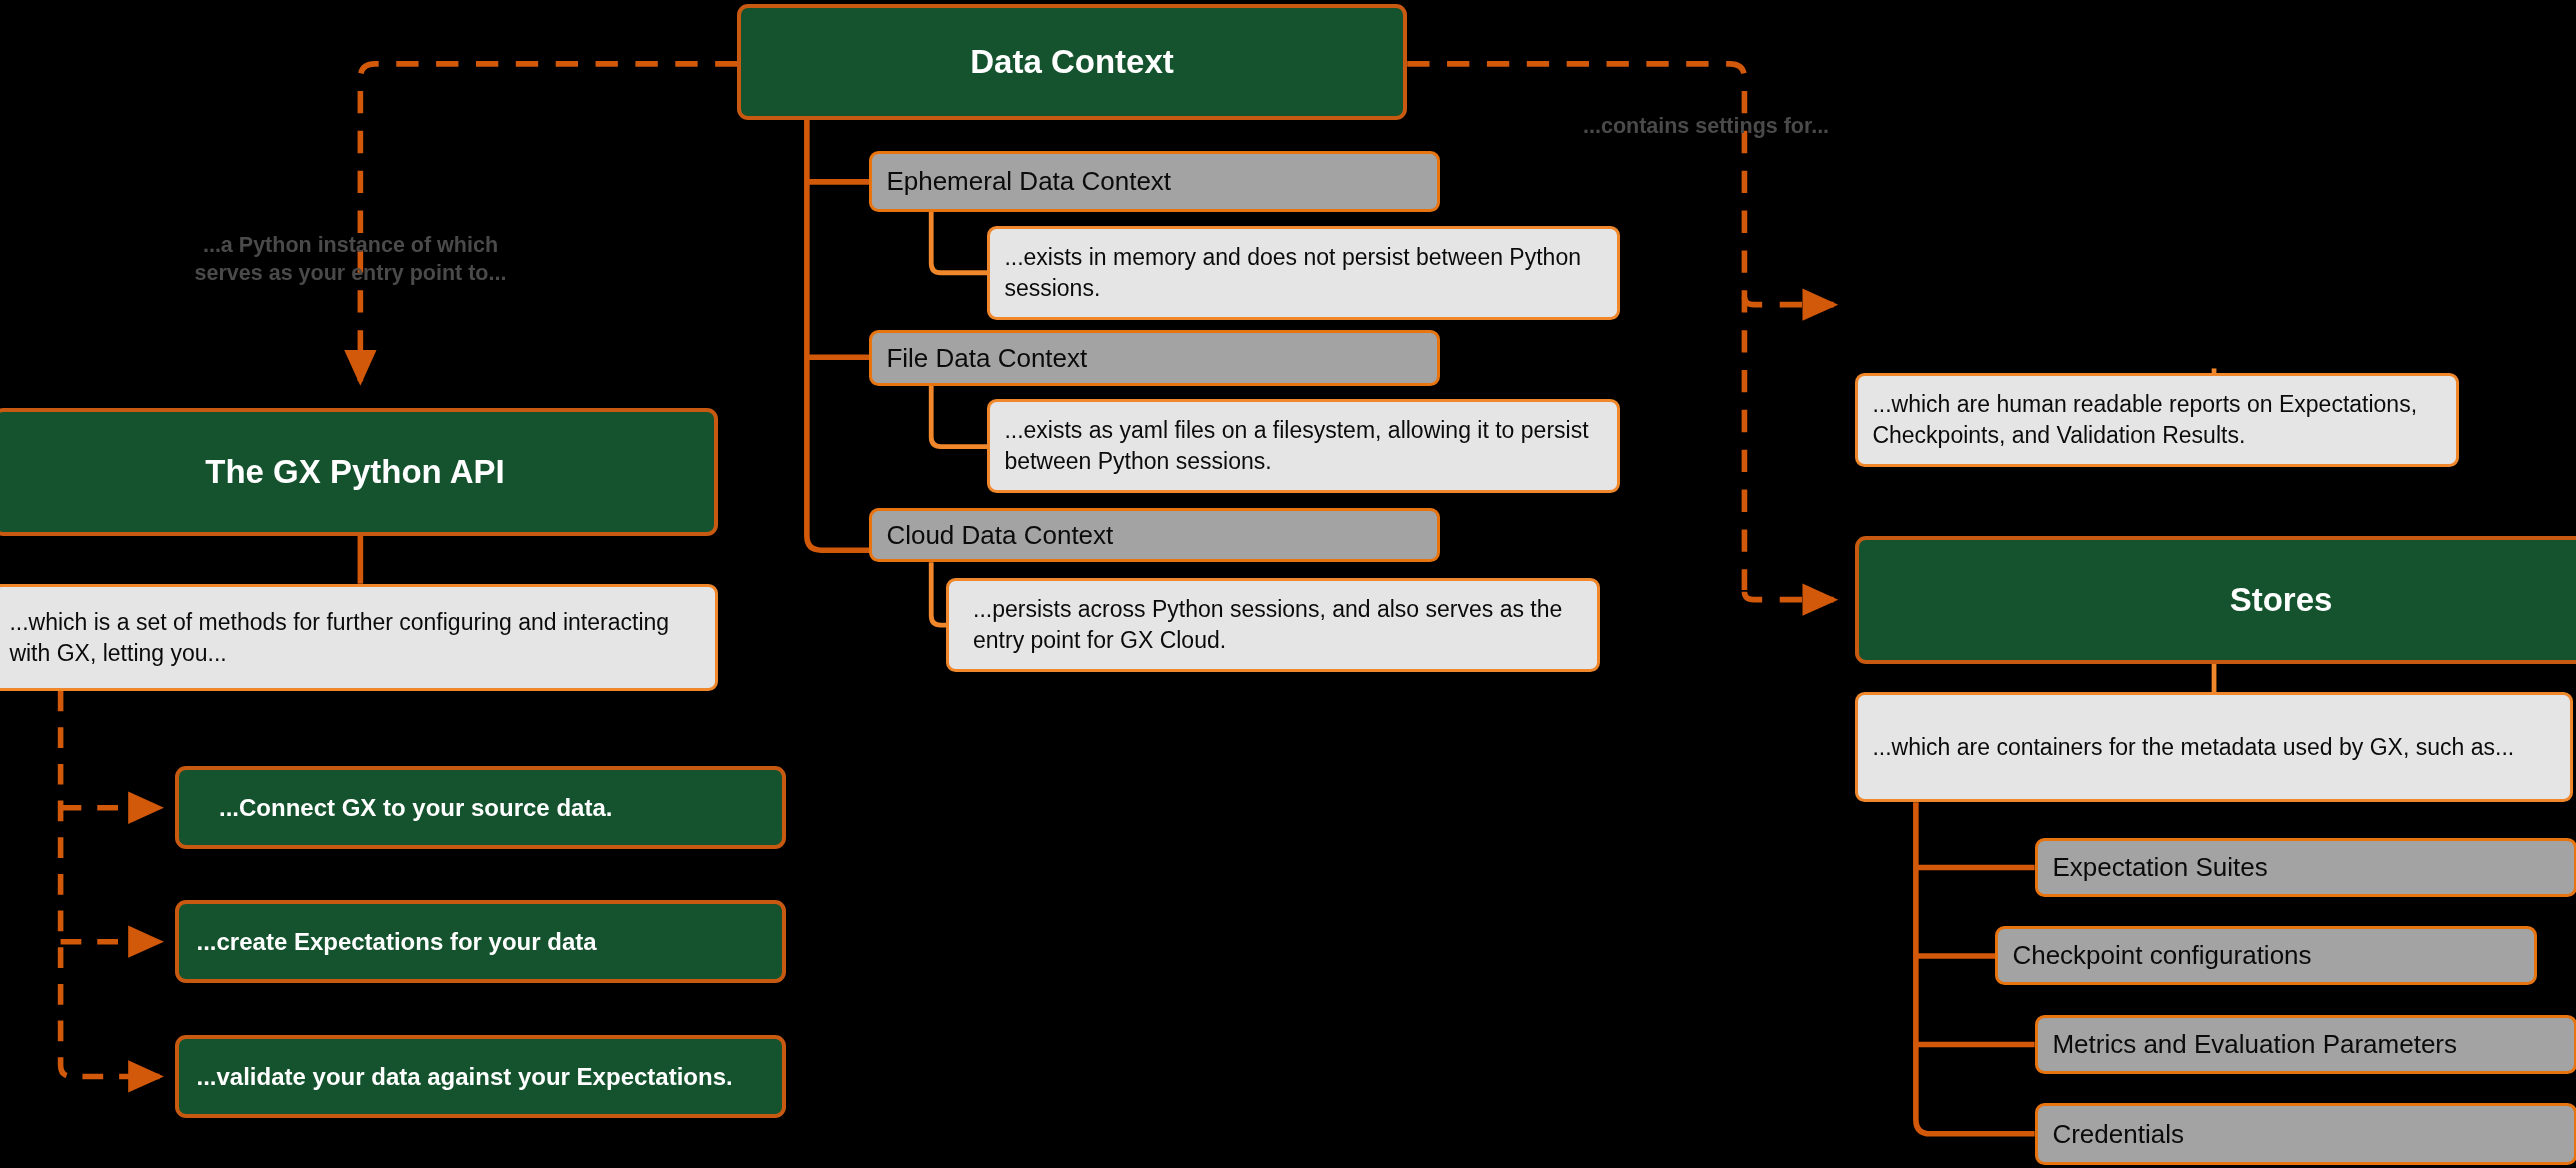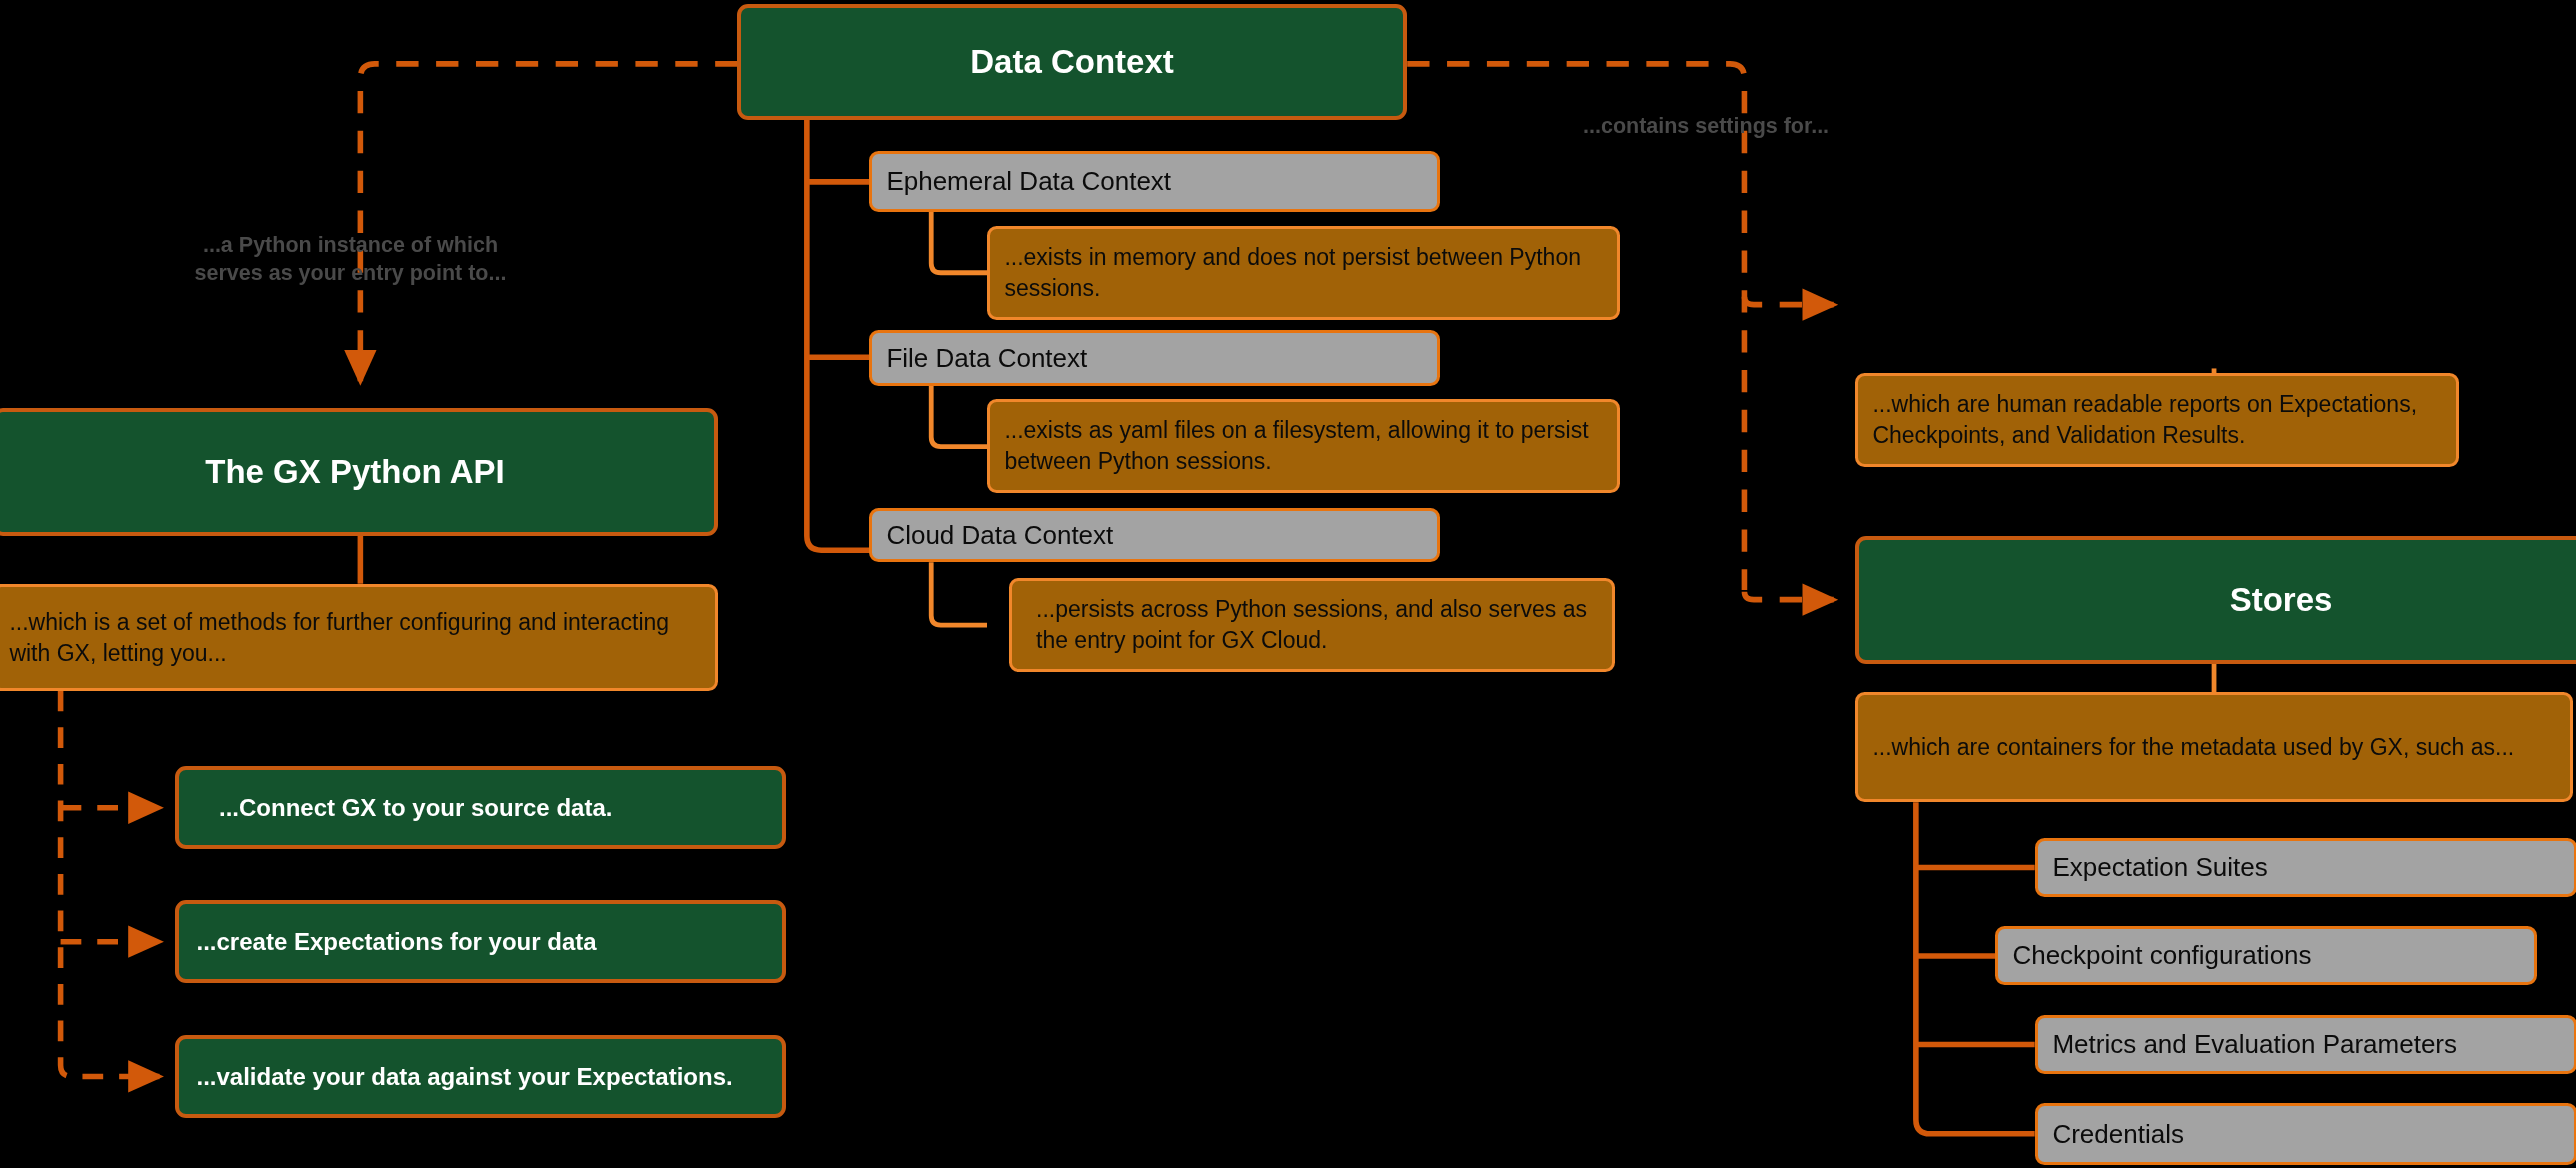--- a/index.html
+++ b/index.html
@@ -29,21 +29,21 @@
     border:3.2px solid #E8740F;
     border-radius:9.6px;
     color:#0b0b0b;
     justify-content:flex-start;
     padding-left:14.4px;
     font-weight:normal;
   }
 
   
   .n-white{
-    background:#a16207;
+    background:#e5e5e5;
     border:3.2px solid #F1872B;
     border-radius:9.6px;
     color:#0b0b0b;
     justify-content:flex-start;
     padding:0 14.4px;
     font-weight:normal;
     align-items:center;
   }
 
   .lbl{
@@ -142,21 +142,21 @@
   </div>
 
   <div class="node n-white t-sm" style="left:987px;top:399px;width:633px;height:94px;">
     <span>...exists as yaml files on a filesystem, allowing it to persist between Python sessions.</span>
   </div>
 
   <div class="node n-peach t-lg" style="left:869px;top:508px;width:571px;height:54px;">
     <span>Cloud Data Context</span>
   </div>
 
-  <div class="node n-white t-sm" style="left:1009px;top:578px;width:606px;height:94px;padding-left:24px;">
+  <div class="node n-white t-sm" style="left:946px;top:578px;width:654px;height:94px;padding-left:24px;">
     <span>...persists across Python sessions, and also serves as the entry point for GX Cloud.</span>
   </div>
 
   <div class="node n-primary t-xl" style="left:-8px;top:408px;width:726px;height:128px;">
     <span>The GX Python API</span>
   </div>
 
   <div class="node n-white t-sm" style="left:-8px;top:584px;width:726px;height:107px;">
     <span>...which is a set of methods for further configuring and interacting with GX, letting you...</span>
   </div>

